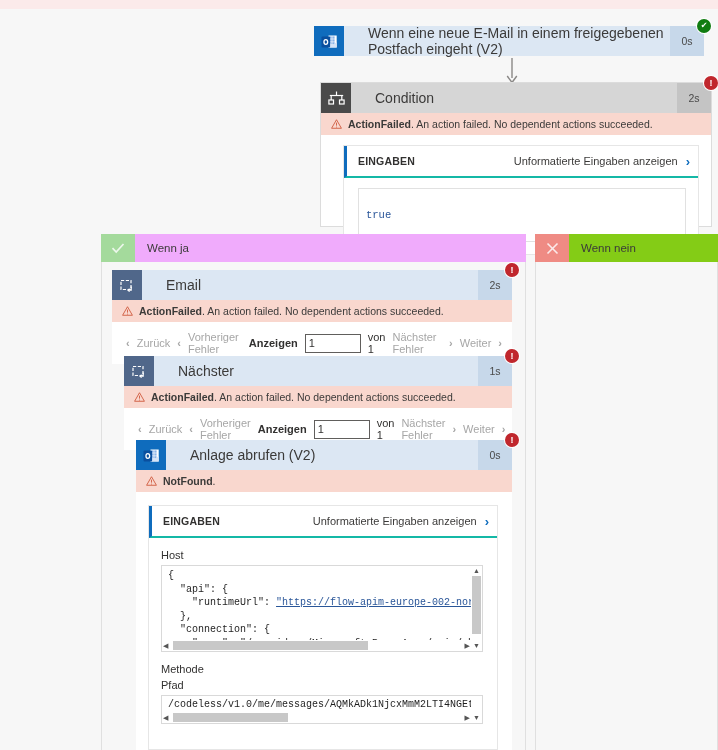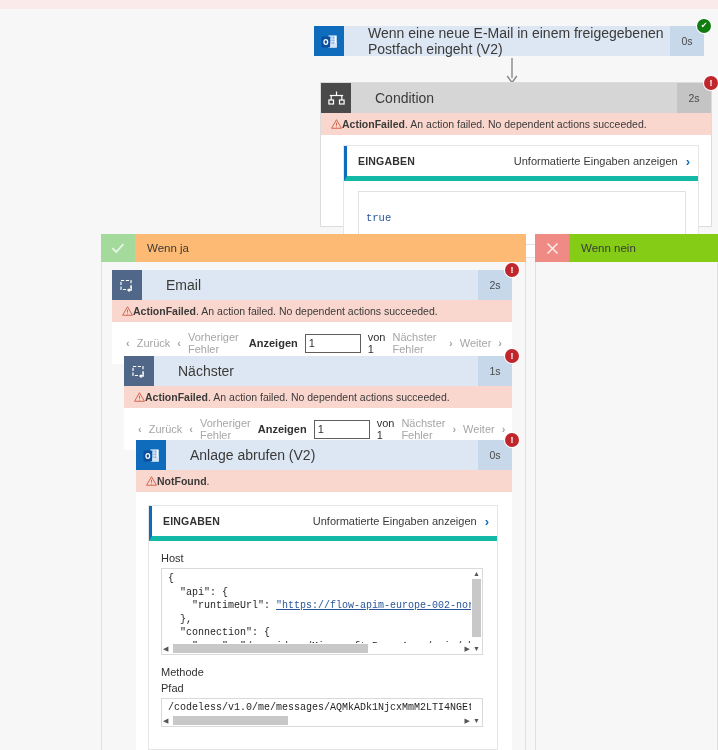--- a/index.html
+++ b/index.html
@@ -25,38 +25,38 @@
             font-size:10.5px;color:#4a4a4a;background:#c7d8ea;}
   .cardtime.grey{background:#c4c4c4;}
 
   .badge{position:absolute;width:14px;height:14px;border-radius:50%;
          display:flex;align-items:center;justify-content:center;
          font-size:9px;font-weight:bold;color:#fff;line-height:1;z-index:6;
          box-shadow:0 0 0 1px #fff;}
   .badge.err{background:#c0272d;}
   .badge.ok{background:#107c10;}
 
-  .errbar{background:#f9d7ce;padding:5px 8px 5px 10px;display:flex;align-items:center;gap:0;
+  .errbar{background:#f9d7ce;padding:5px 8px 5px 10px;display:flex;align-items:center;gap:6px;
           font-size:10.5px;color:#3b3a39;}
   .errbar b{font-weight:bold;}
   .warntri{width:11px;height:10px;flex:0 0 auto;}
 
   
   .pager{display:flex;align-items:center;gap:7px;padding:9px 10px 9px 14px;font-size:11px;color:#9b9b9b;background:#fff;}
   .pager .dis{color:#a6a6a6;}
   .pager .strong{color:#323130;font-weight:bold;}
   .pager .plain{color:#323130;}
   .pager .chev{font-size:11px;color:#a6a6a6;font-weight:bold;}
   .pagerbox{width:48px;height:17px;border:1px solid #605e5c;background:#fff;
             font-size:11px;color:#323130;padding:0 3px;font-family:"Liberation Sans",sans-serif;}
 
   
   .inpanel{border:1px solid #e6e6e6;background:#fff;}
   .inhead{display:flex;align-items:center;height:30px;border-left:3px solid #0f6cbd;
-          border-bottom:5px solid #14b8a6;padding:0 8px 0 11px;}
+          border-bottom:2px solid #14b8a6;padding:0 8px 0 11px;}
   .inhead .lbl{font-size:10.5px;font-weight:bold;letter-spacing:.2px;color:#323130;flex:1;}
   .inhead .raw{font-size:11px;color:#3b3a39;}
   .inhead .arr{color:#0f6cbd;font-weight:bold;font-size:13px;margin-left:8px;}
 
   .fieldwrap{padding:10px 12px 12px 14px;}
   .fldlabel{font-size:11px;color:#323130;margin-bottom:4px;}
   .fldbox{border:1px solid #e1e1e1;background:#fff;padding:20px 7px;
           font-family:"Liberation Mono","DejaVu Sans Mono",monospace;font-size:10.5px;color:#2a5699;}
   .fldbox.dark{color:#323130;}
 
@@ -70,21 +70,21 @@
   .hbar{position:absolute;left:0;right:0;bottom:0;height:11px;background:#fff;}
   .hthumb{position:absolute;bottom:1px;height:9px;background:#c8c8c8;}
   .sarrow{position:absolute;font-size:7px;color:#555;line-height:1;}
 
   
   .branch{position:absolute;}
   .branchhead{display:flex;align-items:stretch;height:28px;}
   .branchicon{width:34px;display:flex;align-items:center;justify-content:center;}
   .branchlabel{flex:1;display:flex;align-items:center;padding-left:12px;font-size:11.5px;color:#3b3a39;}
   .yes .branchicon{background:#a4da9c;}
-  .yes .branchlabel{background:#fdba74;}
+  .yes .branchlabel{background:#f0abfc;}
   .no  .branchicon{background:#ef8b84;}
   .no  .branchlabel{background:#84cc16;}
   .branchbody{background:#f7f7f7;border-left:1px solid #e0e0e0;border-right:1px solid #e0e0e0;border-bottom:1px solid #e0e0e0;}
 
   .arrowdown{position:absolute;}
   .condbox{position:absolute;border:1px solid #dcdcdc;background:#fff;}
   .trigbox{position:absolute;}
   svg{display:block;}
 </style>
 </head>

